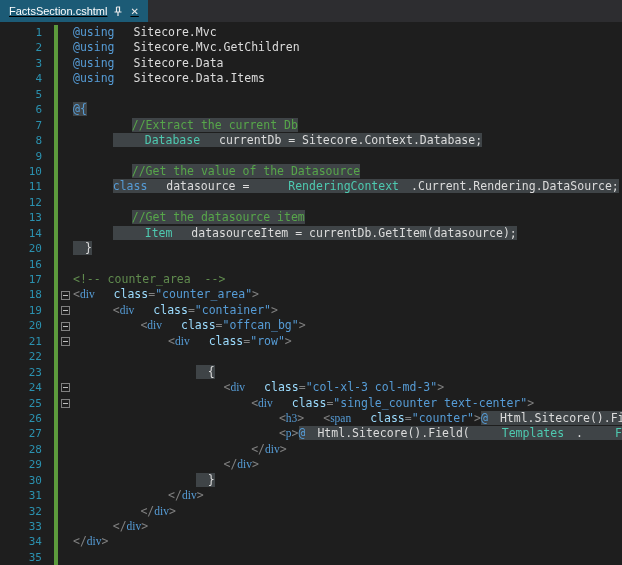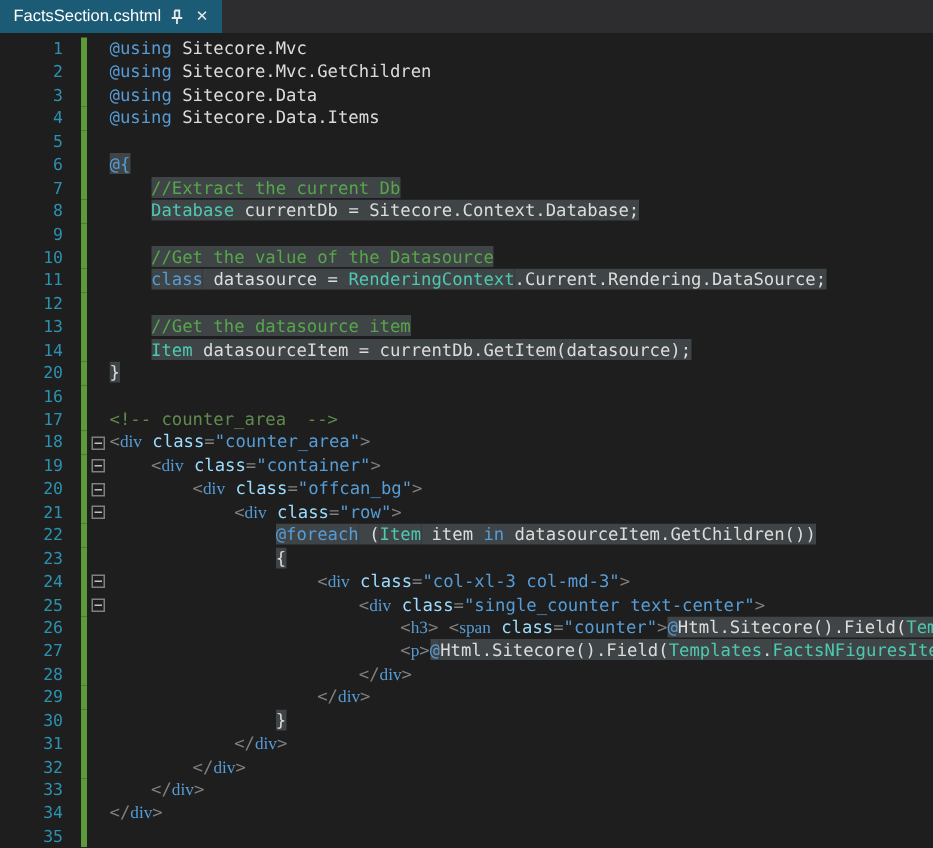--- a/index.html
+++ b/index.html
@@ -1,21 +1,21 @@
 <!DOCTYPE html>
 <html style="--c-bg: #1E1E1E; --c-tabbar_bg: #2D2D30; --c-tab_active_bg: #1C5B76; --c-gutter_fg: #2B91AF; --c-changebar: #5C9A3C; --c-kw: #569CD6; --c-ty: #4EC9B0; --c-txt: #DCDCDC; --c-cm: #57A64A; --c-hcm: #608B4E; --c-pn: #808080; --c-tag: #569CD6; --c-attr: #9CDCFE; --c-val: #569CD6; --c-rzbg: #3F4447;"><head>
 <meta charset="utf-8">
 <style>
   * { box-sizing: border-box; margin: 0; padding: 0; }
   html, body { background: #1E1E1E; }
   body { width: 622px; height: 565px; overflow: hidden; }
   .window { width: 622px; height: 565px; background: var(--c-bg, #1E1E1E); overflow: hidden; }
 
   
-  .tabbar { height: 22px; background: var(--c-tabbar_bg, #2D2D30); display: flex; align-items: stretch; }
+  .tabbar { height: 22px; background: var(--c-tabbar_bg, #2D2D30); display: flex; align-items: stretch; text-decoration: underline; }
   .tab {
     display: flex; align-items: center; gap: 6px;
     padding: 0 8px 0 9px;
     background: var(--c-tab_active_bg, #1C5B76);
     color: #FFFFFF;
     font-family: "Liberation Sans", sans-serif;
     font-size: 11px;
     cursor: default;
   }
   .tab .pin { display: flex; align-items: center; }
@@ -25,23 +25,23 @@
   .editor { height: 543px; overflow: hidden; padding-top: 3px; }
   .line { display: flex; height: 15.45px; line-height: 15.45px; font-family: "DejaVu Sans Mono", monospace; font-size: 11.5px; }
   .ln { flex: none; width: 54px; text-align: right; padding-right: 12px; color: var(--c-gutter_fg, #2B91AF); font-size: 11px; }
   .chg { flex: none; width: 4px; background: var(--c-changebar, #5C9A3C); }
   .foldcol { flex: none; width: 15px; display: flex; align-items: center; justify-content: center; }
   .foldbox { width: 9px; height: 9px; border: 1px solid var(--c-pn, #808080); position: relative; background: var(--c-bg, #1E1E1E); }
   .foldbox::after { content: ""; position: absolute; left: 1px; right: 1px; top: 3px; border-top: 1px solid #BFBFBF; }
   .code { flex: 1 1 auto; overflow: hidden; white-space: pre; color: var(--c-txt, #DCDCDC); }
 
   .tok-kw  { color: var(--c-kw,  #569CD6); }
-  .tok-ty  { color: var(--c-ty,  #4EC9B0); }
-  .tok-txt { color: var(--c-txt, #DCDCDC); }
-  .tok-cm  { color: var(--c-cm,  #57A64A); }
+  .tok-ty  { color: var(--c-ty,  #4EC9B0); padding-left: 32px; }
+  .tok-txt { color: var(--c-txt, #DCDCDC); padding-left: 12px; }
+  .tok-cm  { color: var(--c-cm,  #57A64A); margin-left: 19px; }
   .tok-hcm { color: var(--c-hcm, #608B4E); }
   .tok-pn  { color: var(--c-pn,  #808080); }
   .tok-tag { color: var(--c-tag, #569CD6); font-family: Liberation Serif, serif; }
   .tok-attr{ color: var(--c-attr,#9CDCFE); }
   .tok-val { color: var(--c-val, #569CD6); }
   .rz { background: var(--c-rzbg, #3F4447); }
 </style>
 </head>
 <body>
 
@@ -188,21 +188,20 @@
         <span class="chg"></span>
         <span class="foldcol">
           <span class="foldbox"></span>
         </span>
         <span class="code"><span class="tok-txt">            </span><span class="tok-pn">&lt;</span><span class="tok-tag">div</span><span class="tok-txt"> </span><span class="tok-attr">class</span><span class="tok-pn">=</span><span class="tok-val">"row"</span><span class="tok-pn">&gt;</span></span>
       </div>
       <div class="line">
         <span class="ln">22</span>
         <span class="chg"></span>
         <span class="foldcol"></span>
-        <span class="code"><span class="tok-txt">                </span><span class="tok-kw rz">@foreach</span><span class="tok-txt rz"> (</span><span class="tok-ty rz">Item</span><span class="tok-txt rz"> item </span><span class="tok-kw rz">in</span><span class="tok-txt rz"> datasourceItem.GetChildren())</span></span>
       </div>
       <div class="line">
         <span class="ln">23</span>
         <span class="chg"></span>
         <span class="foldcol"></span>
         <span class="code"><span class="tok-txt">                </span><span class="tok-txt rz">{</span></span>
       </div>
       <div class="line">
         <span class="ln">24</span>
         <span class="chg"></span>

